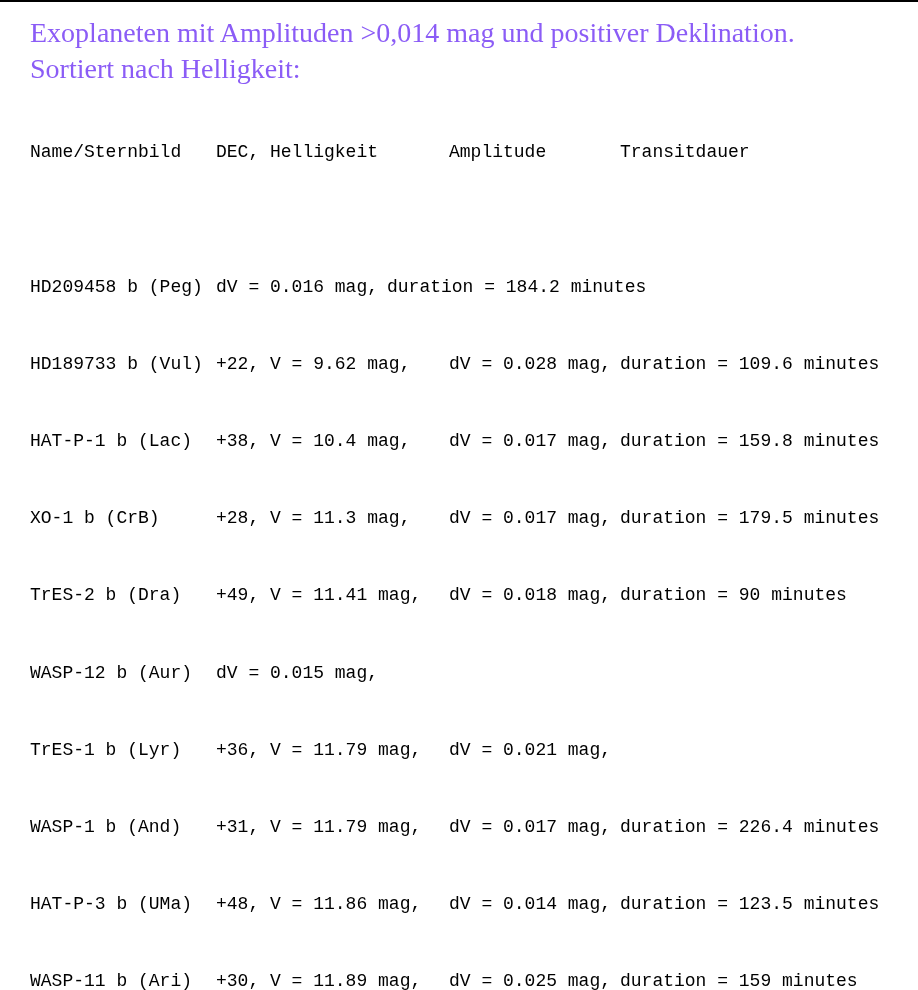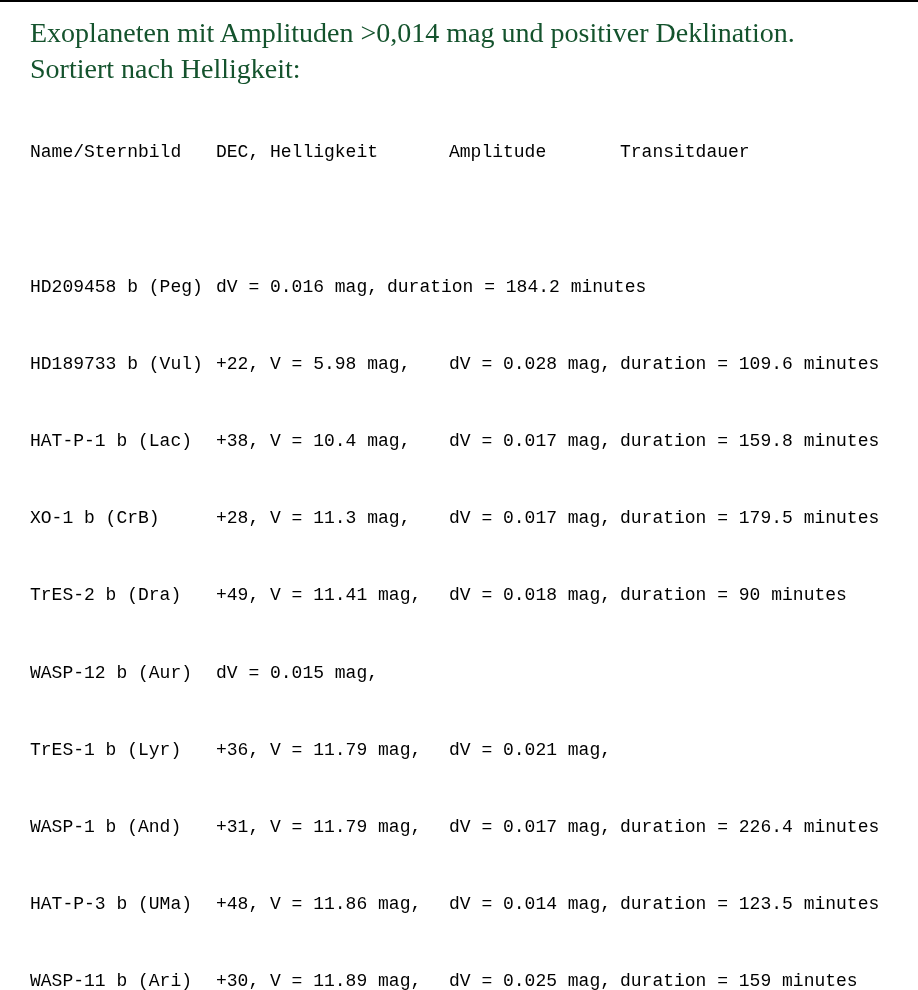--- a/index.html
+++ b/index.html
@@ -19,21 +19,21 @@
     background: #000000;
     width: 100%;
   }
   .page {
     padding: 13px 8px 0 30px;
   }
   .section-title {
     font-family: "Liberation Serif", "DejaVu Serif", serif;
     font-size: 28px;
     line-height: 36px;
-    color: #14532d;
+    color: #8b5cf6;
   }
   .data-table {
     margin-top: 17px;
     font-size: 18px;
     line-height: 19.3px;
     white-space: pre;
   }
   .trow {
     display: flex;
     align-items: flex-end;
@@ -66,21 +66,21 @@
         
       
           <div class="trow">
             <span class="c-name">HD209458 b (Peg)</span>
             <span class="c-amp">dV = 0.016 mag,</span>
             <span class="c-dur">duration = 184.2 minutes</span>
           </div>
         
           <div class="trow">
             <span class="c-name">HD189733 b (Vul)</span>
-            <span class="c-dec">+22, V = 5.98 mag,</span>
+            <span class="c-dec">+22, V = 9.62 mag,</span>
             <span class="c-amp">dV = 0.028 mag,</span>
             <span class="c-dur">duration = 109.6 minutes</span>
           </div>
         
           <div class="trow">
             <span class="c-name">HAT-P-1 b (Lac)</span>
             <span class="c-dec">+38, V = 10.4 mag,</span>
             <span class="c-amp">dV = 0.017 mag,</span>
             <span class="c-dur">duration = 159.8 minutes</span>
           </div>

